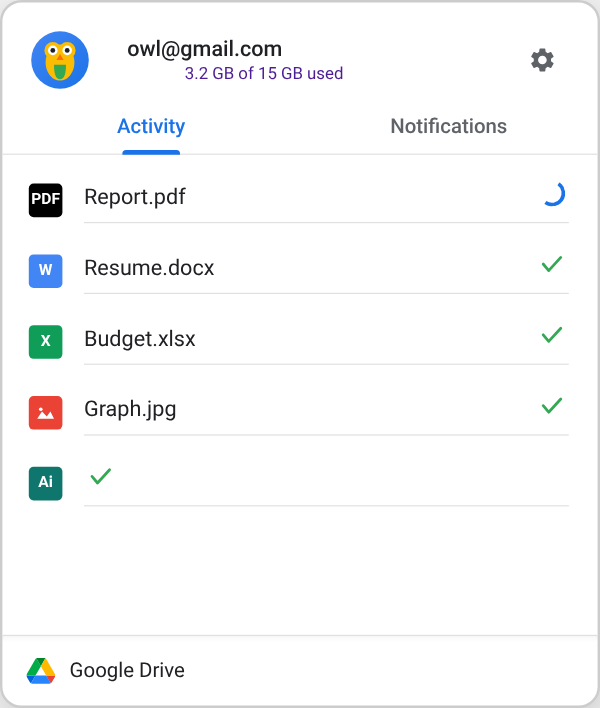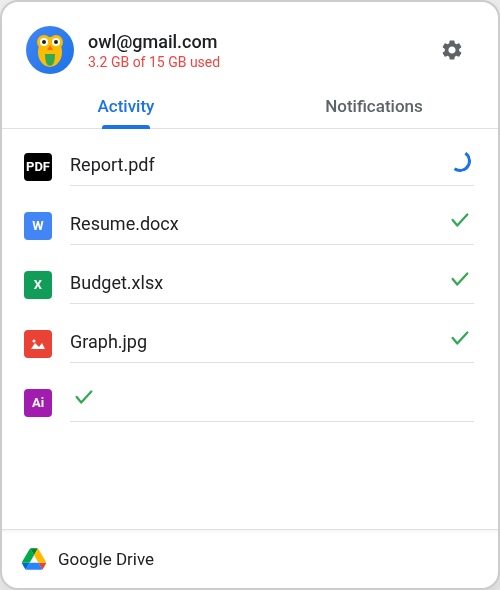--- a/index.html
+++ b/index.html
@@ -23,20 +23,21 @@
       border: 2px solid #ccc;
       box-shadow: 2px 8px 24px rgba(0,0,0,0.15);
       display: flex;
       flex-direction: column;
       overflow: hidden;
     }
     .header {
       display: flex;
       align-items: center;
       padding: 24px 24px 10px 24px;
+      gap: 18px;
     }
     .avatar {
       width: 48px;
       height: 48px;
       border-radius: 50%;
       background: linear-gradient(135deg, #4285f4, #1a73e8);
       display: flex;
       align-items: center;
       justify-content: center;
       flex-shrink: 0;
@@ -46,22 +47,23 @@
       flex: 1;
       margin-left: 14px;
     }
     .email {
       font-size: 18px;
       color: #202124;
       font-weight: 500;
     }
     .storage {
       font-size: 14px;
-      color: #ef4444;
+      color: #4c1d95;
       margin-top: 2px;
+      margin-left: 48px;
     }
     .gear-btn {
       width: 44px;
       height: 44px;
       border: none;
       background: transparent;
       border-radius: 50%;
       cursor: pointer;
       display:flex;
       align-items:center;
@@ -124,21 +126,21 @@
       justify-content: center;
       color: #fff;
       font-size: 13px;
       font-weight: 700;
       flex-shrink: 0;
     }
     .pdf { background: #000000; }
     .doc { background: #4285f4; }
     .xls { background: #0f9d58; }
     .img { background: #ea4335; }
-    .ai  { background: #a21caf; }
+    .ai  { background: #0f766e; }
     .filename {
       flex: 1;
       font-size: 18px;
       color: #202124;
     }
     .status {
       width: 28px;
       height: 28px;
       display: flex;
       align-items: center;

